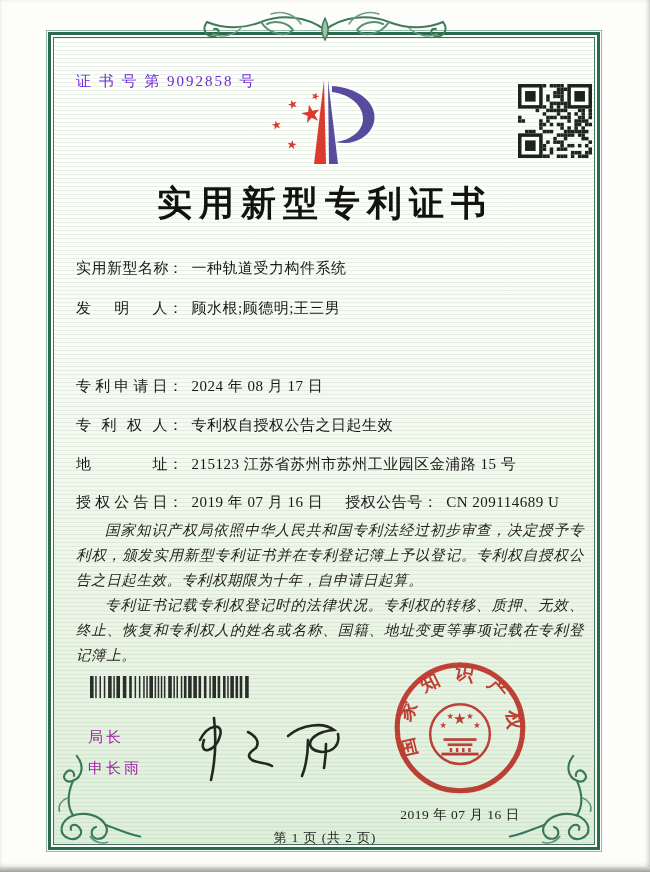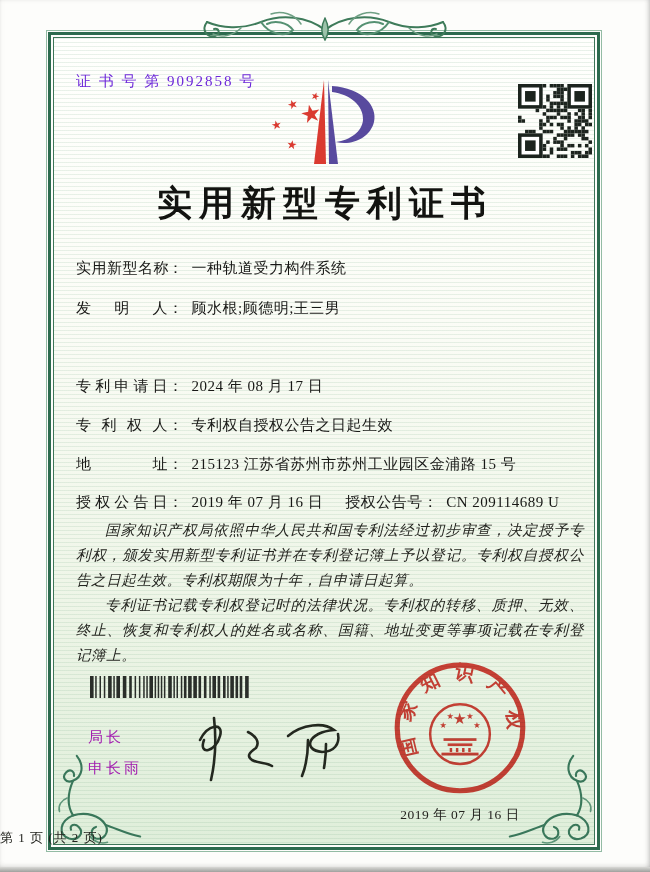--- a/index.html
+++ b/index.html
@@ -28,21 +28,21 @@
   .row .colon{display:inline-block;margin-right:8px;}
   .r1{top:259px}.r2{top:299px}.r3{top:339px}.r4{top:377px}.r5{top:416px}.r6{top:455px}.r7{top:493px}
   .pair2{margin-left:22px;}
   .body-text{position:absolute;left:76px;top:518px;width:508px;font-size:14.5px;
     line-height:25px;letter-spacing:.6px;text-align:justify;color:#23241f;font-style:italic;}
   .body-text p{margin:0;text-indent:2em;}
   .issuer{position:absolute;left:88px;top:722px;font-size:15px;letter-spacing:3px;color:#a21caf;}
   .issuer div{line-height:31px;}
   .seal-date{position:absolute;left:392px;top:806px;width:136px;text-align:center;
     font-size:13.5px;letter-spacing:.5px;color:#23231f;}
-  .footer{position:absolute;left:0;right:0;top:829px;text-align:left;font-size:13px;
+  .footer{position:absolute;left:0;right:0;top:829px;text-align:center;font-size:13px;
     letter-spacing:1px;color:#23241f;}
   
   .ornament-top{position:absolute;left:195px;top:6px;}
   .corner-bl{position:absolute;left:48px;top:752px;}
   .corner-br{position:absolute;left:506px;top:752px;transform:scaleX(-1);}
   .logo{position:absolute;left:262px;top:78px;}
   .qr{position:absolute;left:518px;top:84px;}
   .barcode{position:absolute;left:90px;top:676px;}
   .signature{position:absolute;left:192px;top:710px;}
   .seal{position:absolute;left:392px;top:660px;opacity:.93;mix-blend-mode:multiply;}

